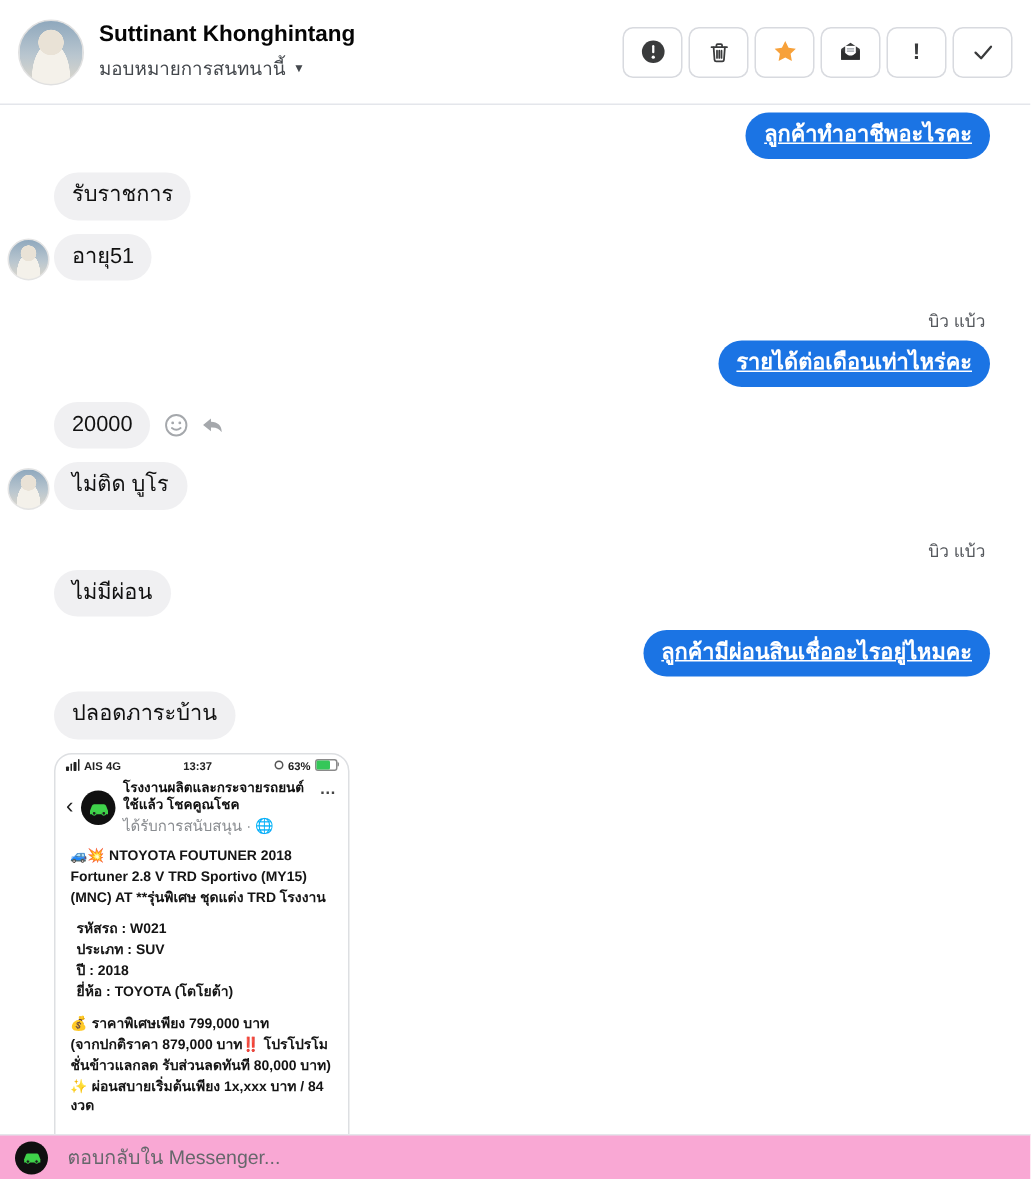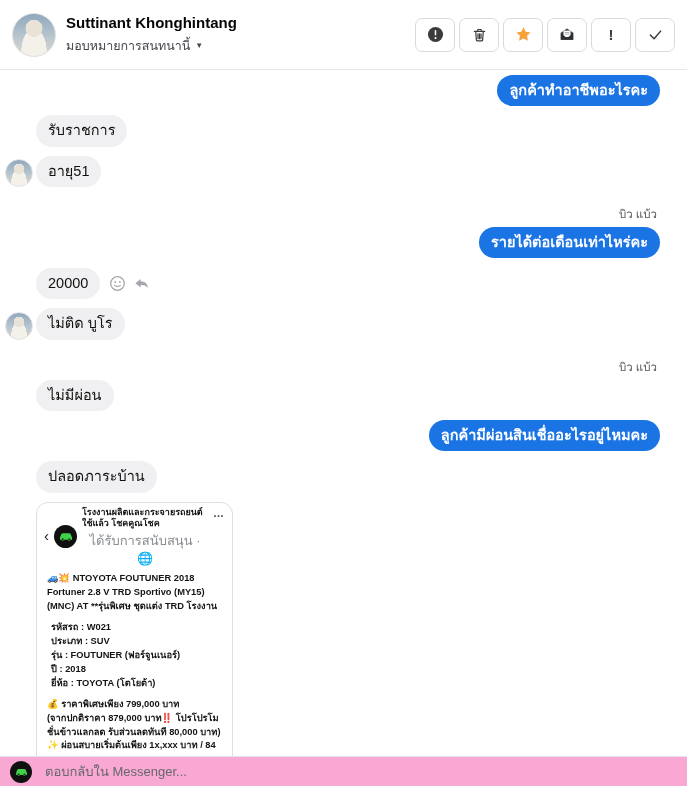--- a/index.html
+++ b/index.html
@@ -22,21 +22,21 @@
   .actions{margin-left:auto;display:flex;gap:4px;}
   .act-btn{width:38px;height:32px;border:1px solid #d8dadf;border-radius:7px;background:#fff;
     display:flex;align-items:center;justify-content:center;cursor:pointer;}
   .excl{font-weight:bold;font-size:15px;color:#3a3b3c;font-family:"Liberation Sans",sans-serif;}
   
   .chat{padding:5px 27px 0 36px;display:flex;flex-direction:column;}
   .msg{display:flex;margin-bottom:9px;position:relative;}
   .msg.right{justify-content:flex-end;}
   .bubble{max-width:430px;padding:5px 12px 6px;border-radius:18px;font-size:14.5px;line-height:1.4;}
   .bubble.gray{background:#f0f0f2;color:#111;}
-  .bubble.blue{background:#1b74e4;color:#fff;font-weight:600;}
+  .bubble.blue{background:#1b74e4;color:#fff;font-weight:600;text-decoration:underline;}
   .avatar-sm{width:28px;height:28px;border-radius:50%;position:absolute;left:-31px;bottom:0;
     background:
       radial-gradient(circle at 50% 34%, #e9e2d6 0 24%, rgba(0,0,0,0) 25%),
       radial-gradient(ellipse at 50% 88%, #f4f1ea 0 42%, rgba(0,0,0,0) 43%),
       linear-gradient(180deg,#8fa8bd 0%,#b9c6cf 55%,#ded8cc 100%);
     border:1px solid #e4e4e4;box-sizing:border-box;}
   .sender-label{align-self:flex-end;font-size:11.5px;color:#54575c;margin:9px 3px 4px 0;}
   .hover-acts{display:flex;align-items:center;gap:7px;margin-left:9px;}
   
   .attachment{width:197px;height:328px;border:1px solid #dddfe2;border-radius:12px 12px 0 0;
@@ -50,21 +50,21 @@
   .ps-dot{width:6px;height:6px;border-radius:50%;border:1px solid #555;box-sizing:border-box;}
   .batt{display:inline-block;width:13px;height:6.5px;border:1px solid #8a8a8a;border-radius:2px;position:relative;}
   .batt::after{content:"";position:absolute;right:-2.5px;top:1.5px;width:1.5px;height:3px;background:#8a8a8a;border-radius:0 1px 1px 0;}
   .batt-fill{position:absolute;left:.5px;top:.5px;bottom:.5px;width:63%;background:#35c759;border-radius:1px;}
   .ph-header{display:flex;align-items:center;padding:4px 7px 3px;gap:5px;}
   .back{font-size:15px;color:#222;line-height:1;margin-top:-2px;}
   .page-logo{width:23px;height:23px;border-radius:50%;background:#101010;flex:0 0 auto;
     display:flex;align-items:center;justify-content:center;}
   .page-meta{min-width:0;flex:1;}
   .page-name{font-size:9px;font-weight:bold;color:#111;line-height:1.25;}
-  .page-sub{font-size:13px;color:#8a8d91;margin-top:1px;text-align:center;}
+  .page-sub{font-size:10px;color:#8a8d91;margin-top:1px;}
   .more{font-size:11px;color:#444;font-weight:bold;letter-spacing:1px;align-self:flex-start;}
   .ph-body{padding:3px 10px 6px;font-size:9.3px;line-height:1.5;color:#141414;font-weight:600;}
   .ph-body .para{margin:0 0 7px;}
   .ph-body .intro{font-weight:bold;}
   .ph-body .specs{padding-left:4px;}
   
   .reply-bar{position:absolute;left:0;right:0;bottom:0;height:30px;border-top:1px solid #e4e6eb;
     background:#f9a8d4;display:flex;align-items:center;padding:0 10px;gap:13px;box-sizing:border-box;cursor:text;}
   .avatar-page{width:22px;height:22px;border-radius:50%;background:#101010;display:flex;align-items:center;justify-content:center;}
   .reply-ph{font-size:13px;color:#65676b;}
@@ -188,41 +188,59 @@
   <div class="msg right" style="margin-bottom:10px;">
     <div class="bubble blue">ลูกค้ามีผ่อนสินเชื่ออะไรอยู่ไหมคะ</div>
   </div>
 
   <div class="msg left">
     <div class="bubble gray">ปลอดภาระบ้าน</div>
   </div>
 
   <div class="msg left" style="margin-bottom:0;">
     <div class="attachment">
+      <div class="ph-status">
+        <span class="ps-left">
+          <span class="sig">
+              <i></i>
+              <i></i>
+              <i></i>
+              <i></i>
+            </span>
+          <span>AIS 4G</span>
+        </span>
+        <span class="ps-time">13:37</span>
+        <span class="ps-right">
+          <span class="ps-dot"></span>
+          <span>63%</span>
+          <span class="batt">
+              <span class="batt-fill"></span>
+            </span>
+        </span>
+      </div>
       <div class="ph-header">
         <span class="back">‹</span>
         <div class="page-logo">
           <svg width="14" height="10" viewBox="0 0 14 10">
               <path d="M1 6.5L2.3 3.2Q2.7 2.2 3.7 2.2h6.6q1 0 1.4 1L13 6.5v2.3H1z" fill="#3fd24a"></path>
               <circle cx="3.8" cy="8.2" r="1.3" fill="#1d1d1d" stroke="#3fd24a" stroke-width="0.7"></circle>
               <circle cx="10.2" cy="8.2" r="1.3" fill="#1d1d1d" stroke="#3fd24a" stroke-width="0.7"></circle>
             </svg>
         </div>
         <div class="page-meta">
           <div class="page-name">โรงงานผลิตและกระจายรถยนต์ใช้แล้ว โชคคูณโชค</div>
           <div class="page-sub">ได้รับการสนับสนุน · 🌐</div>
         </div>
         <span class="more">…</span>
       </div>
       <div class="ph-body">
         <div class="para intro">🚙💥 NTOYOTA FOUTUNER 2018 Fortuner 2.8 V TRD Sportivo (MY15) (MNC) AT **รุ่นพิเศษ ชุดแต่ง TRD โรงงาน</div>
         <div class="para specs">
           <div>รหัสรถ : W021</div>
           <div>ประเภท : SUV</div>
-          <div>รุ่น : FOUTUNER (ฟอร์จูนเนอร์)</div>
           <div>ปี : 2018</div>
           <div>ยี่ห้อ : TOYOTA (โตโยต้า)</div>
         </div>
         <div class="para">
           <div>💰 ราคาพิเศษเพียง 799,000 บาท</div>
           <div>(จากปกติราคา 879,000 บาท‼️ โปรโปรโมชั่นข้าวแลกลด รับส่วนลดทันที 80,000 บาท)</div>
           <div>✨ ผ่อนสบายเริ่มต้นเพียง 1x,xxx บาท / 84 งวด</div>
         </div>
 
       </div>

